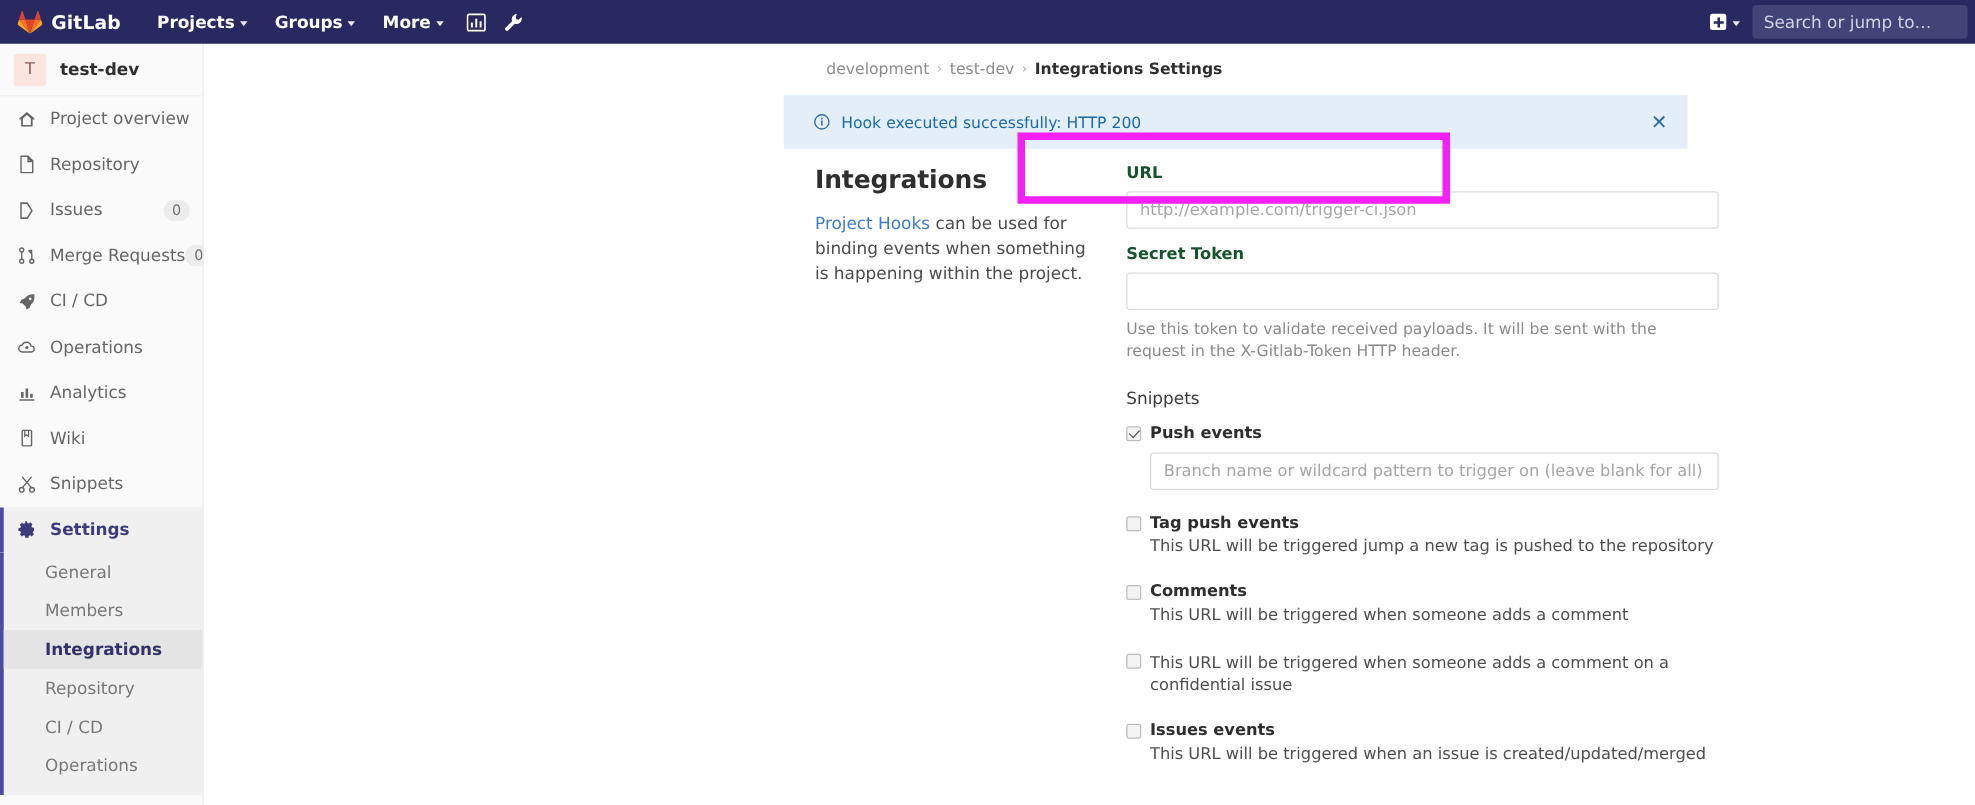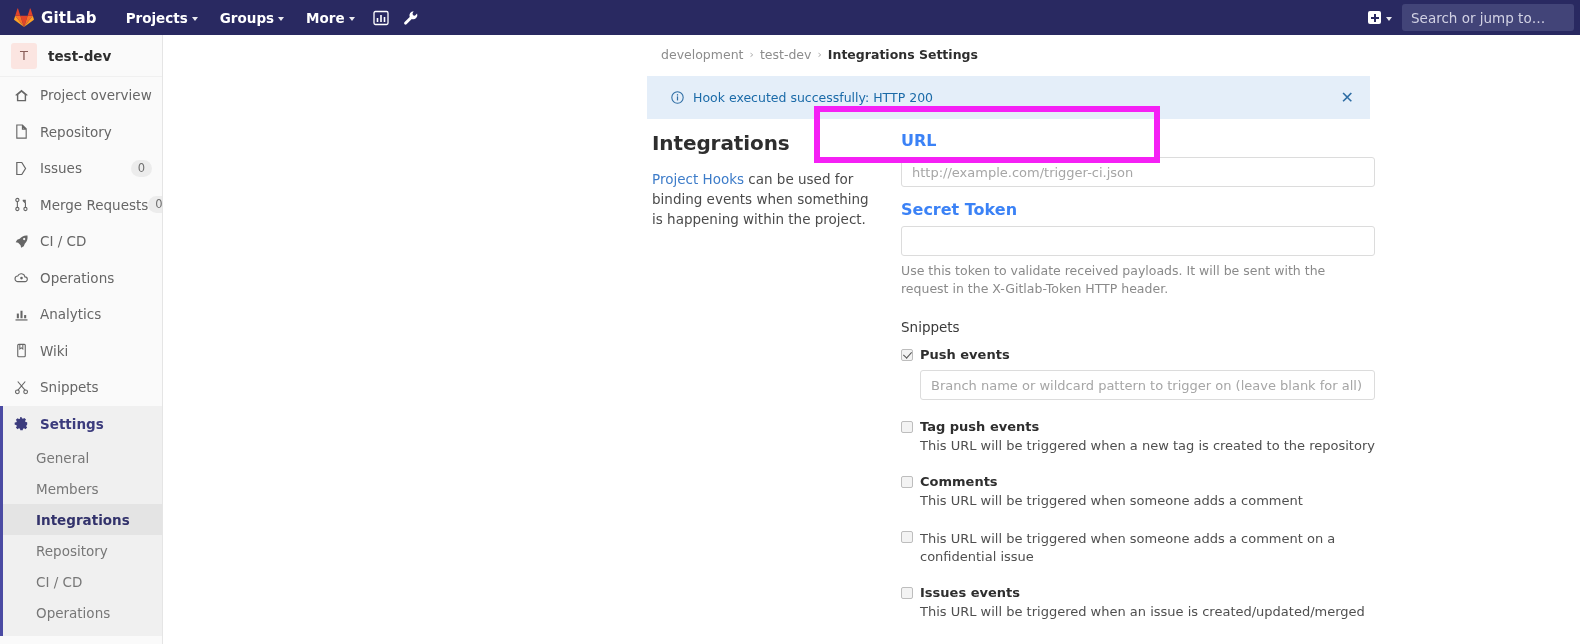--- a/index.html
+++ b/index.html
@@ -170,21 +170,21 @@
     font-size: 12.5px;
     height: 30px;
     white-space: nowrap;
   }
   .crumb-link { color: #8c8c8c; cursor: pointer; }
   .crumb-sep { color: #b0b0b0; margin: 0 6px; font-size: 11px; }
   .crumb-current { color: #2e2e2e; font-weight: 600; }
 
   
   #alert-row {
-    position: absolute; top: 41px; left: 484px;
+    position: absolute; top: 41px; left: 464px;
     width: 723px; height: 43px;
   }
   #alert-banner {
     width: 100%; height: 100%;
     background: #e4eef9;
     display: flex; align-items: center;
     padding-left: 24px; padding-right: 12px;
     font-size: 12.5px;
     color: #1f6fb2;
   }
@@ -224,21 +224,21 @@
   #section-title {
     font-size: 20px; font-weight: 600; color: #2e2e2e;
     margin: 0 0 9px 0; letter-spacing: -.1px;
   }
   #section-desc {
     font-size: 13.5px; line-height: 20px; color: #4b4b4b;
   }
   .inline-link { color: #3d7cc9; cursor: pointer; }
 
   .field-label {
-    font-size: 16px; font-weight: 700; color: #3b82f6;
+    font-size: 13px; font-weight: 700; color: #14532d;
     margin-bottom: 7px; display: block;
   }
   .text-input {
     width: 100%; height: 30px;
     border: 1px solid #dcdcdc;
     border-radius: 3px;
     padding: 0 10px;
     font-size: 13px;
     font-family: inherit;
     color: #2e2e2e;
@@ -531,21 +531,21 @@
         <div class="trig-body">
           <div class="trig-name">Push events</div>
           <input class="text-input trig-input" type="text" placeholder="Branch name or wildcard pattern to trigger on (leave blank for all)" style="">
         </div>
       </div>
 
       <div class="trigger-row">
         <span class="cb"></span>
         <div class="trig-body">
           <div class="trig-name">Tag push events</div>
-          <div class="trig-desc">This URL will be triggered when a new tag is created to the repository</div>
+          <div class="trig-desc">This URL will be triggered jump a new tag is pushed to the repository</div>
         </div>
       </div>
 
       <div class="trigger-row">
         <span class="cb"></span>
         <div class="trig-body">
           <div class="trig-name">Comments</div>
           <div class="trig-desc">This URL will be triggered when someone adds a comment</div>
         </div>
       </div>

